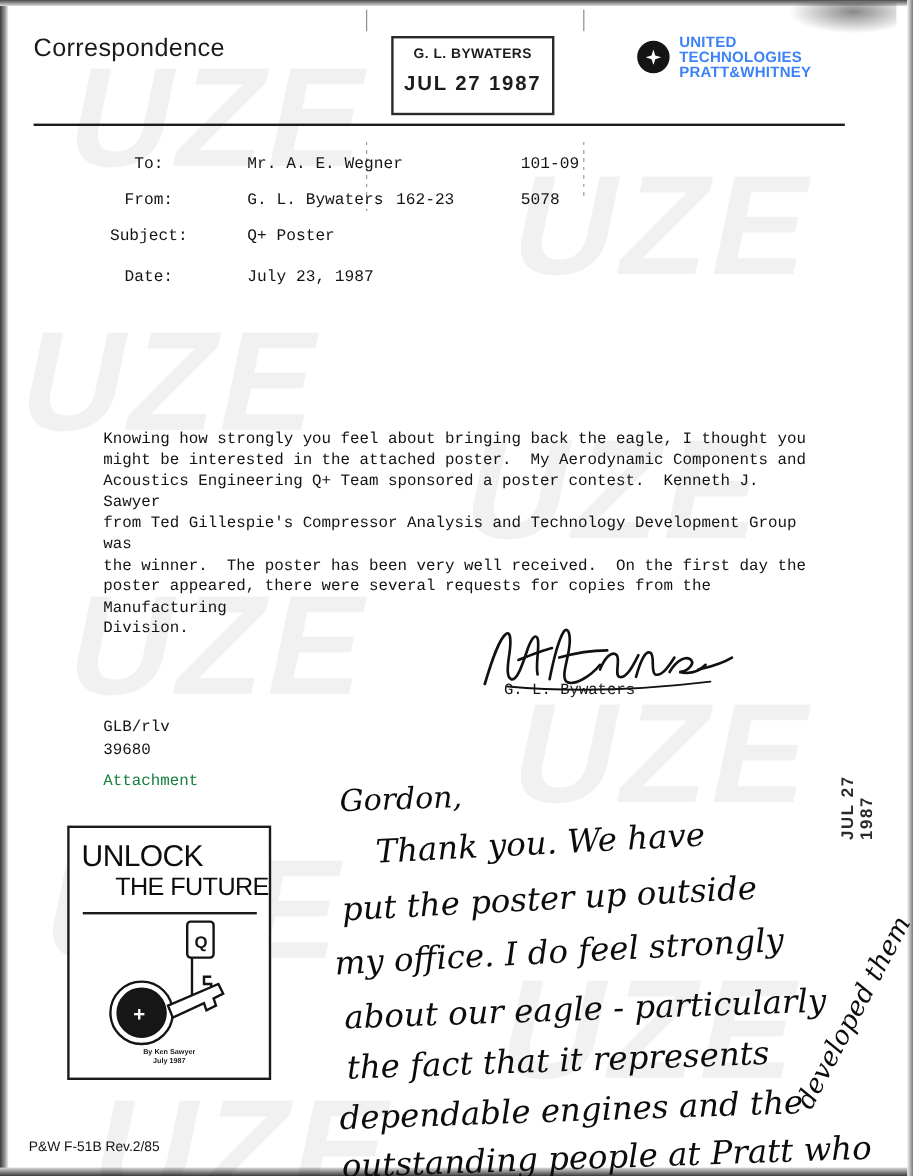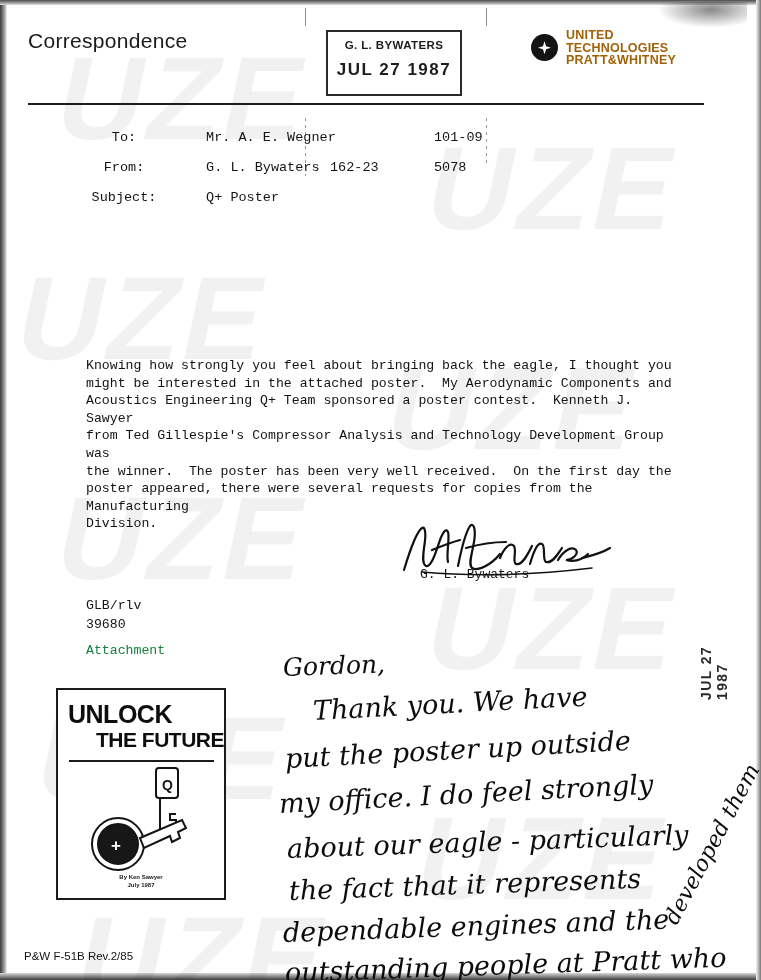--- a/index.html
+++ b/index.html
@@ -145,21 +145,21 @@
     margin: -6.5px 0 0 -6.5px;
     background: #fff;
     border-radius: 2px;
     clip-path: polygon(50% 0, 62% 38%, 100% 50%, 62% 62%, 50% 100%, 38% 62%, 0 50%, 38% 38%);
   }
   .logo-text {
     font-size: 12.5px;
     font-weight: 700;
     line-height: 12.5px;
     letter-spacing: .2px;
-    color: #a16207;
+    color: #3b82f6;
   }
   .logo-text div { white-space: nowrap; }
 
   
   .fields {
     position: absolute;
     left: 85px;
     top: 130px;
     font-family: "Liberation Mono", monospace;
     font-size: 13.5px;
@@ -243,21 +243,21 @@
     top: 688px;
     width: 166px;
     height: 208px;
     border: 2px solid #1b1b1b;
     background: #fff;
     overflow: hidden;
   }
   .poster-title {
     margin: 12px 0 0 10px;
     font-family: "Liberation Sans", sans-serif;
-    font-weight: 700;
+    font-weight: 400;
     font-size: 25px;
     line-height: 25px;
     letter-spacing: -.5px;
     color: #0d0d0d;
   }
   .poster-title .t2 { font-size: 21px; text-align: right; }
   .poster-rule {
     margin: 8px auto 0 auto;
     width: 145px;
     height: 2px;
@@ -369,20 +369,24 @@
     </div>
     <div class="frow">
       <span class="flabel">From:</span>
       <span class="fval">G. L. Bywaters</span>
       <span class="fcol2">162-23</span>
       <span class="fcol3">5078</span>
     </div>
     <div class="frow" style="height:34px;">
       <span class="flabel">Subject:</span>
       <span class="fval">Q+ Poster</span>
+    </div>
+    <div class="frow">
+      <span class="flabel">Date:</span>
+      <span class="fval">July 23, 1987</span>
     </div>
   </div>
 
   <div class="body-text">Knowing how strongly you feel about bringing back the eagle, I thought you
 might be interested in the attached poster.  My Aerodynamic Components and
 Acoustics Engineering Q+ Team sponsored a poster contest.  Kenneth J. Sawyer
 from Ted Gillespie's Compressor Analysis and Technology Development Group was
 the winner.  The poster has been very well received.  On the first day the
 poster appeared, there were several requests for copies from the Manufacturing
 Division.</div>

